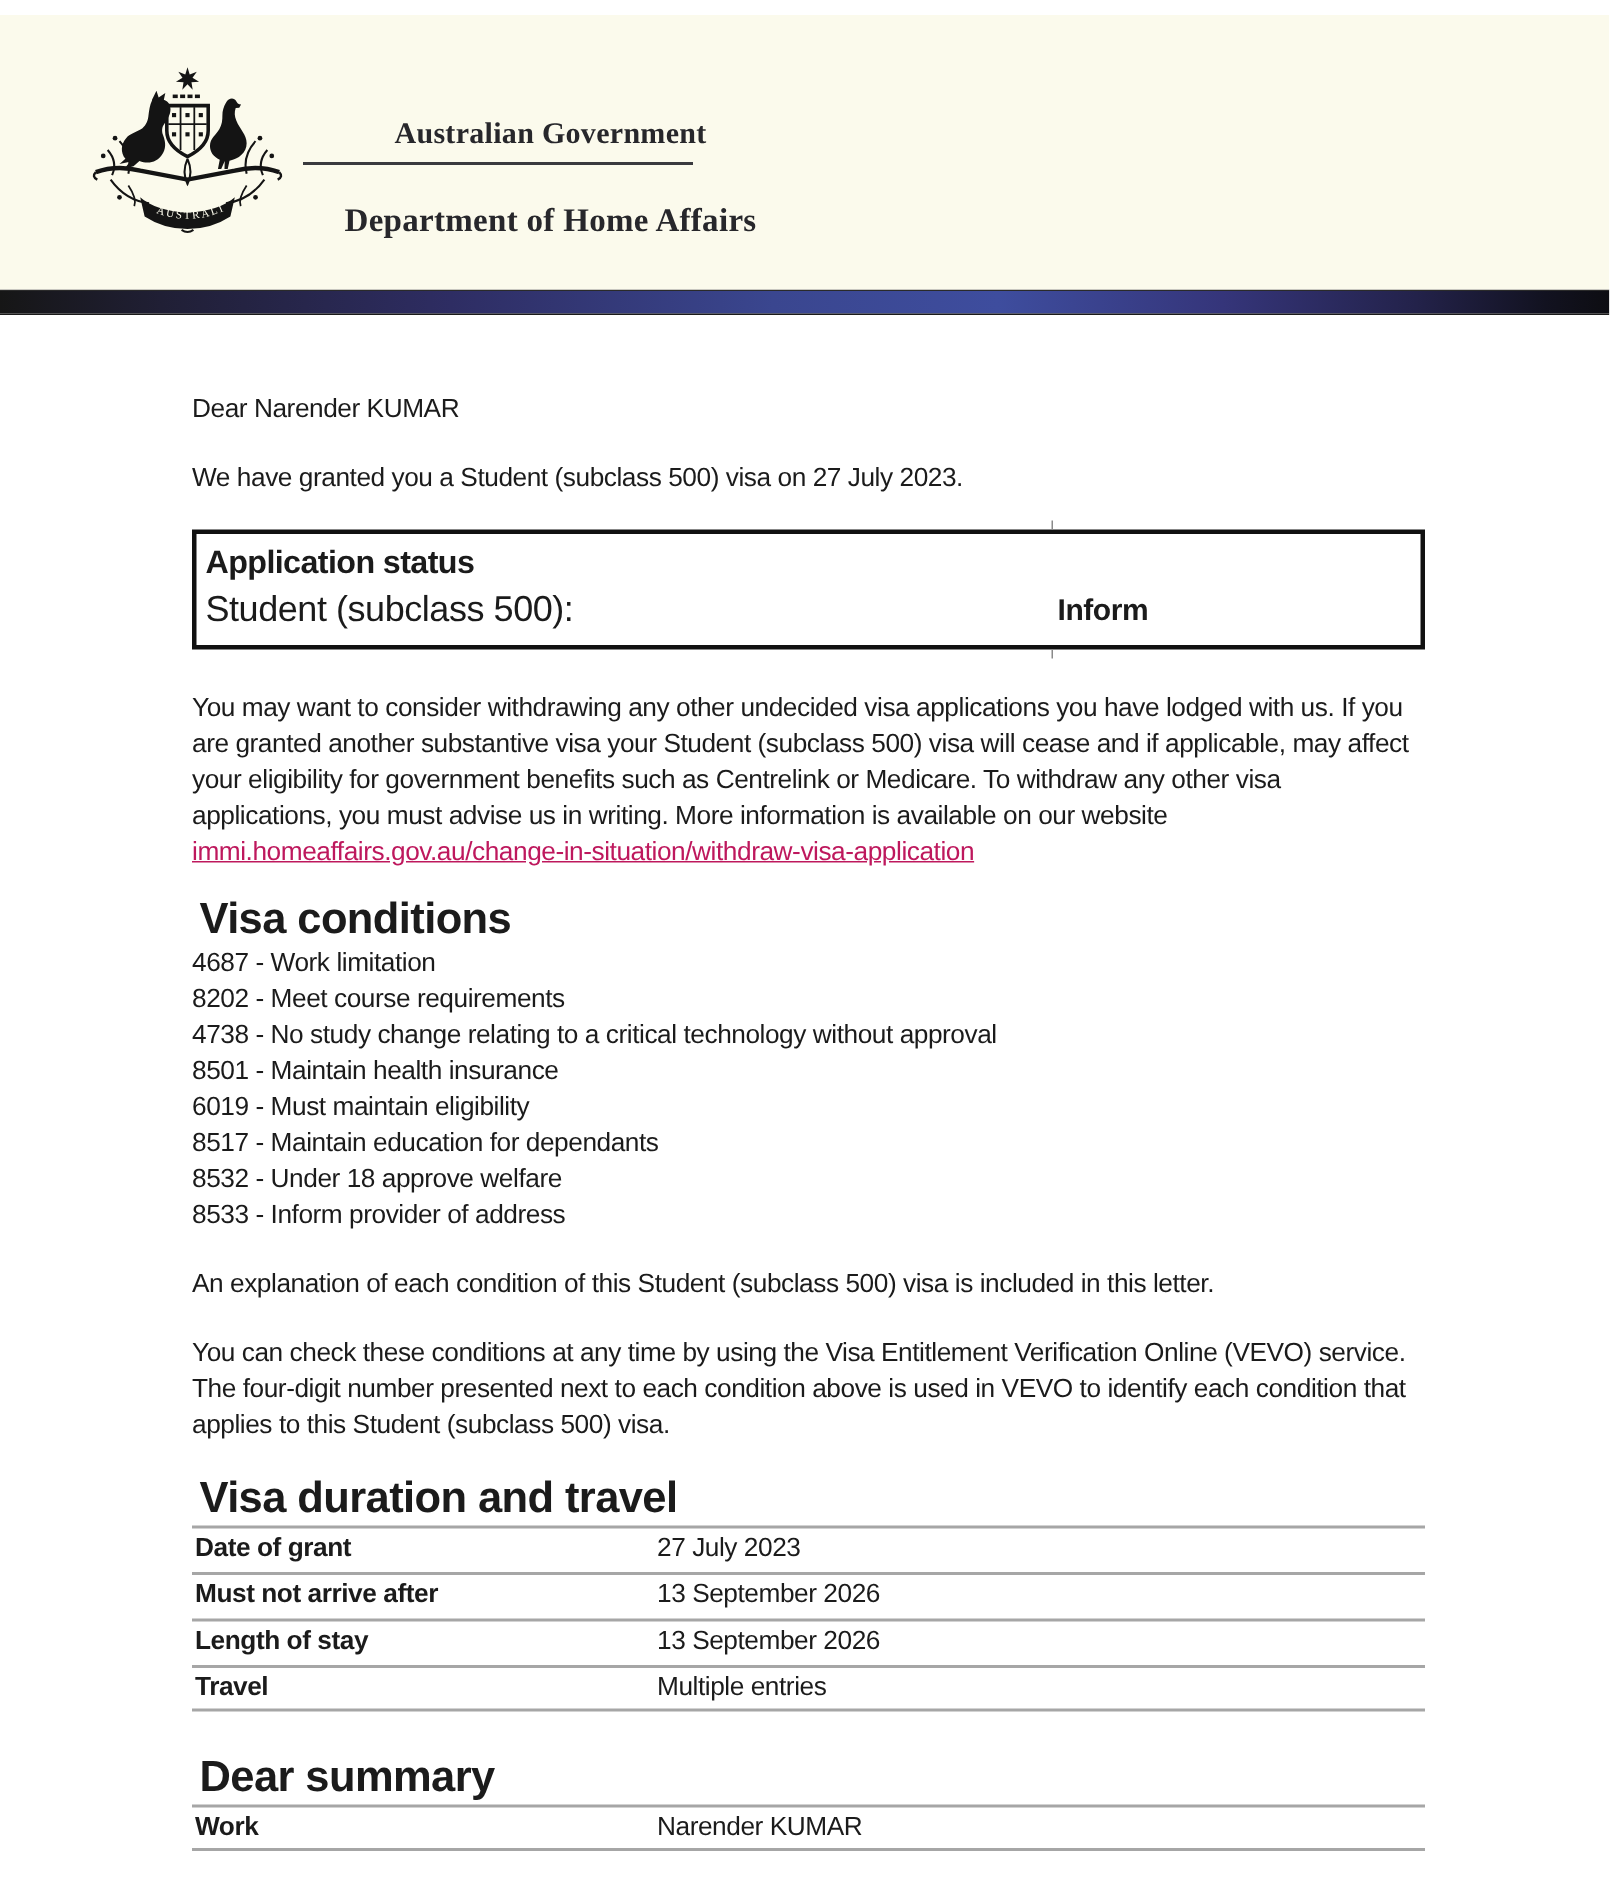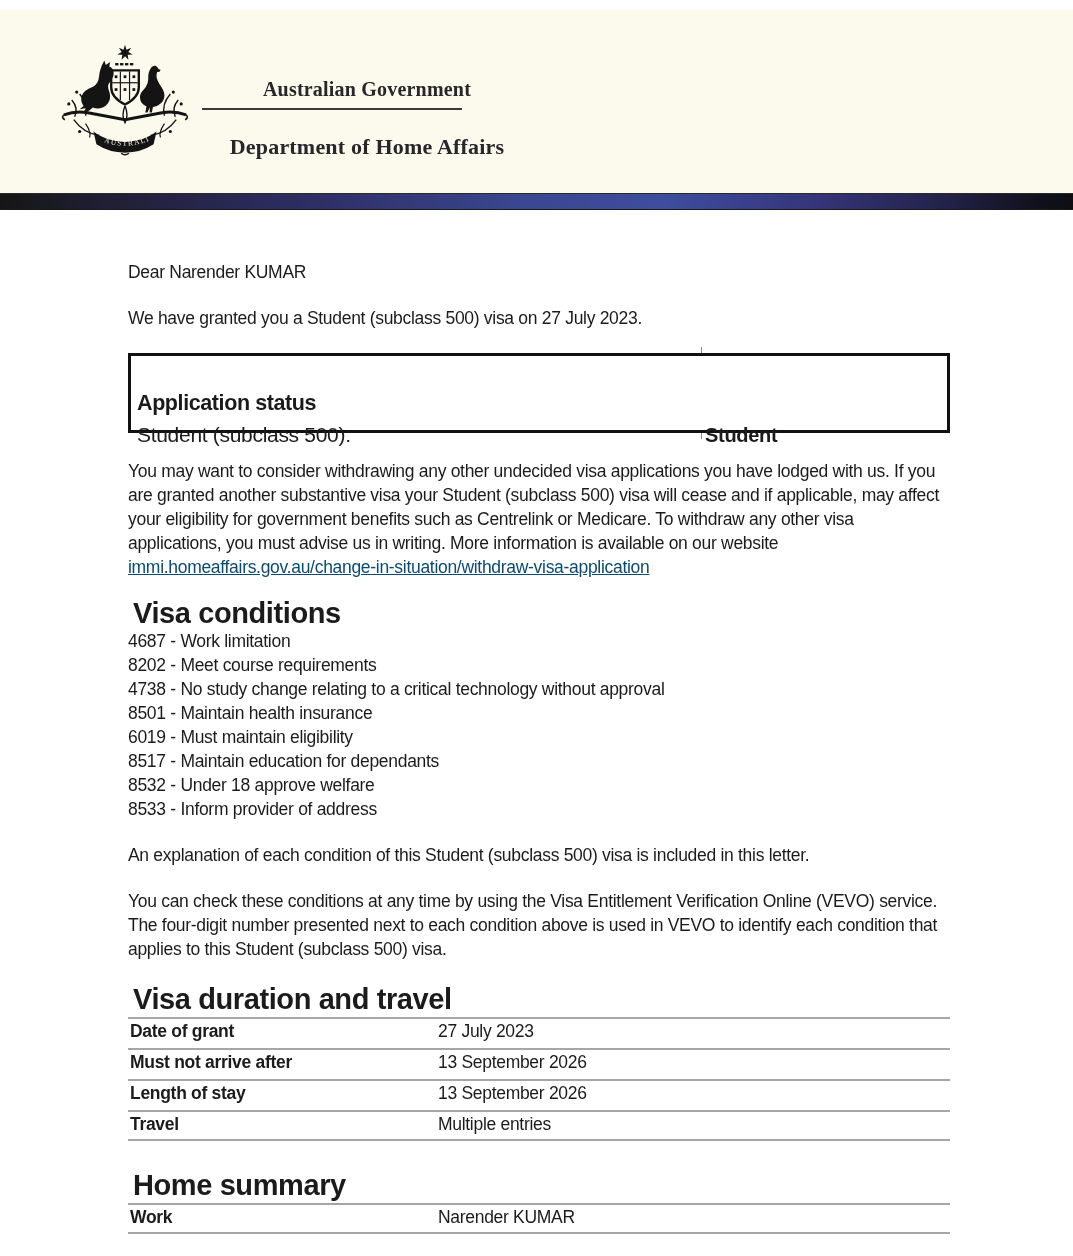--- a/index.html
+++ b/index.html
@@ -97,29 +97,28 @@
     position: absolute;
     left: 570px; bottom: -9px;
     width: 1px; height: 6px;
     background: #8a8a8a;
   }
   .status-title {
     font-size: 21.5px;
     font-weight: bold;
     letter-spacing: -0.4px;
     line-height: 28px;
-    margin-top: 28px;
   }
   .status-row { display: flex; margin-top: 6px; }
-  .status-label { width: 568px; font-size: 21px; }
+  .status-label { width: 568px; font-size: 24px; }
   .status-value { font-size: 20px; font-weight: bold; }
 
   .para { margin-top: 26px; }
   .para-tight { margin-top: 22px; }
-  a.doc-link { color: #0c4a6e; text-decoration: underline; }
+  a.doc-link { color: #be185d; text-decoration: underline; }
 
   .section-heading {
     margin: 21px 0 0 5px;
     font-size: 29px;
     font-weight: bold;
     letter-spacing: -0.4px;
     line-height: 26px;
   }
   .conditions-list { margin-top: 3px; }
   .condition-item { line-height: 24px; }
@@ -220,21 +219,21 @@
   <div class="main">
 
     <div class="salutation">Dear Narender KUMAR</div>
 
     <div class="intro">We have granted you a Student (subclass 500) visa on 27 July 2023.</div>
 
     <div class="status-box">
       <div class="status-title">Application status</div>
       <div class="status-row">
         <div class="status-label">Student (subclass 500):</div>
-        <div class="status-value">Student</div>
+        <div class="status-value">Inform</div>
       </div>
     </div>
 
     <div class="para"><span>You may want to consider withdrawing any other undecided visa applications you have lodged with us. If you are granted another substantive visa your Student (subclass 500) visa will cease and if applicable, may affect your eligibility for government benefits such as Centrelink or Medicare. To withdraw any other visa applications, you must advise us in writing. More information is available on our website </span><a href="#" class="doc-link">immi.homeaffairs.gov.au/change-in-situation/withdraw-visa-application</a></div>
 
     <div class="section-heading">Visa conditions</div>
     <div class="conditions-list">
       <div class="condition-item">4687 - Work limitation</div>
       <div class="condition-item">8202 - Meet course requirements</div>
       <div class="condition-item">4738 - No study change relating to a critical technology without approval</div>
@@ -262,21 +261,21 @@
       <div class="kv-row">
         <div class="kv-label">Length of stay</div>
         <div class="kv-value">13 September 2026</div>
       </div>
       <div class="kv-row">
         <div class="kv-label">Travel</div>
         <div class="kv-value">Multiple entries</div>
       </div>
     </div>
 
-    <div class="section-heading heading-summary">Home summary</div>
+    <div class="section-heading heading-summary">Dear summary</div>
     <div class="kv-table">
       <div class="kv-row">
         <div class="kv-label">Work</div>
         <div class="kv-value">Narender KUMAR</div>
       </div>
     </div>
 
   </div>
 </div>
 

